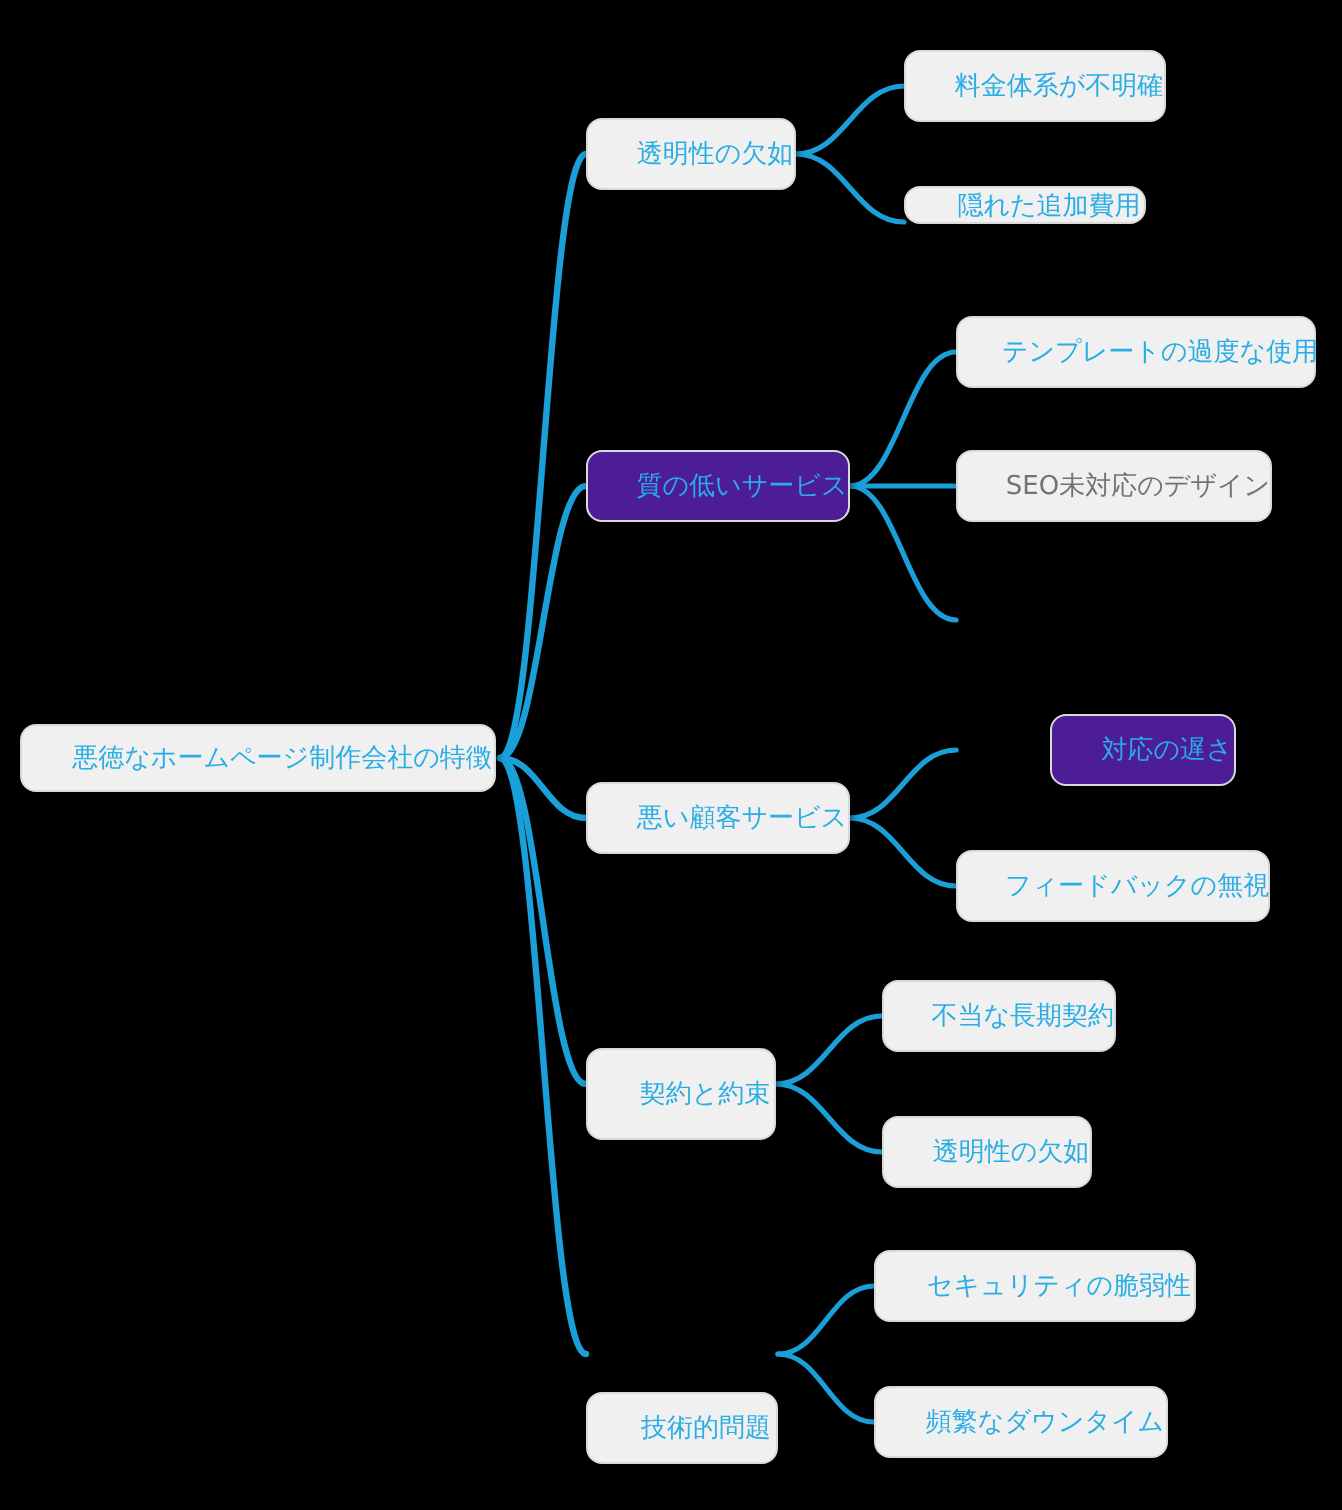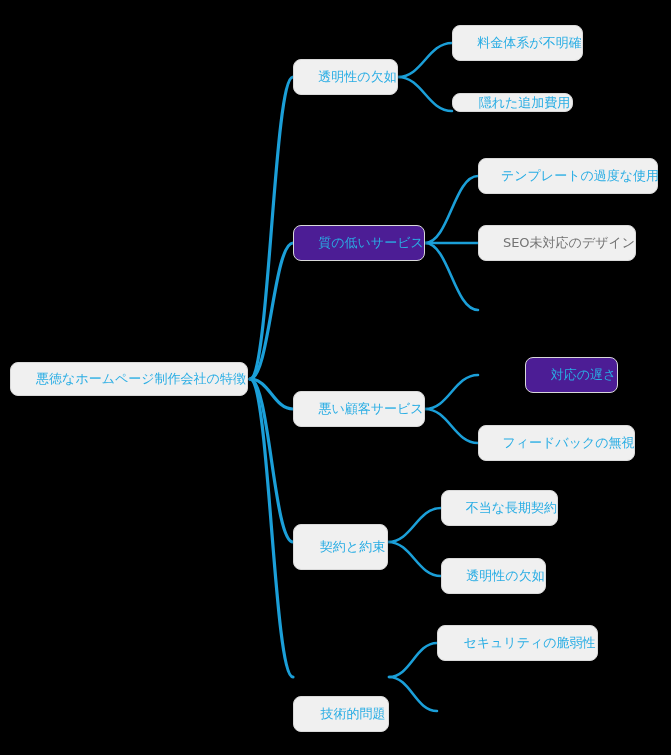--- a/index.html
+++ b/index.html
@@ -73,16 +73,19 @@
     </div>
     <div class="node leaf" style="left: 441px; top: 558px; width: 105px; height: 36px; background: rgb(240, 240, 240); border-color: rgb(217, 217, 217); color: rgb(41, 173, 228);">
       <span>透明性の欠如</span>
     </div>
     <div class="node branch" style="left: 293px; top: 659px; width: 96px; height: 36px; background: rgb(240, 240, 240); border-color: rgb(217, 217, 217); color: rgb(41, 173, 228); margin-top: 37px;">
       <span>技術的問題</span>
     </div>
     <div class="node leaf" style="left: 437px; top: 625px; width: 161px; height: 36px; background: rgb(240, 240, 240); border-color: rgb(217, 217, 217); color: rgb(41, 173, 228);">
       <span>セキュリティの脆弱性</span>
     </div>
+    <div class="node leaf" style="left: 437px; top: 693px; width: 147px; height: 36px; background: rgb(240, 240, 240); border-color: rgb(217, 217, 217); color: rgb(41, 173, 228);">
+      <span>頻繁なダウンタイム</span>
+    </div>
     <div class="node root" style="left: 10px; top: 362px; width: 238px; height: 34px; background: rgb(240, 240, 240); border-color: rgb(217, 217, 217); color: rgb(41, 173, 228);">
       <span>悪徳なホームページ制作会社の特徴</span>
     </div>
   </div>
 
 </body></html>

